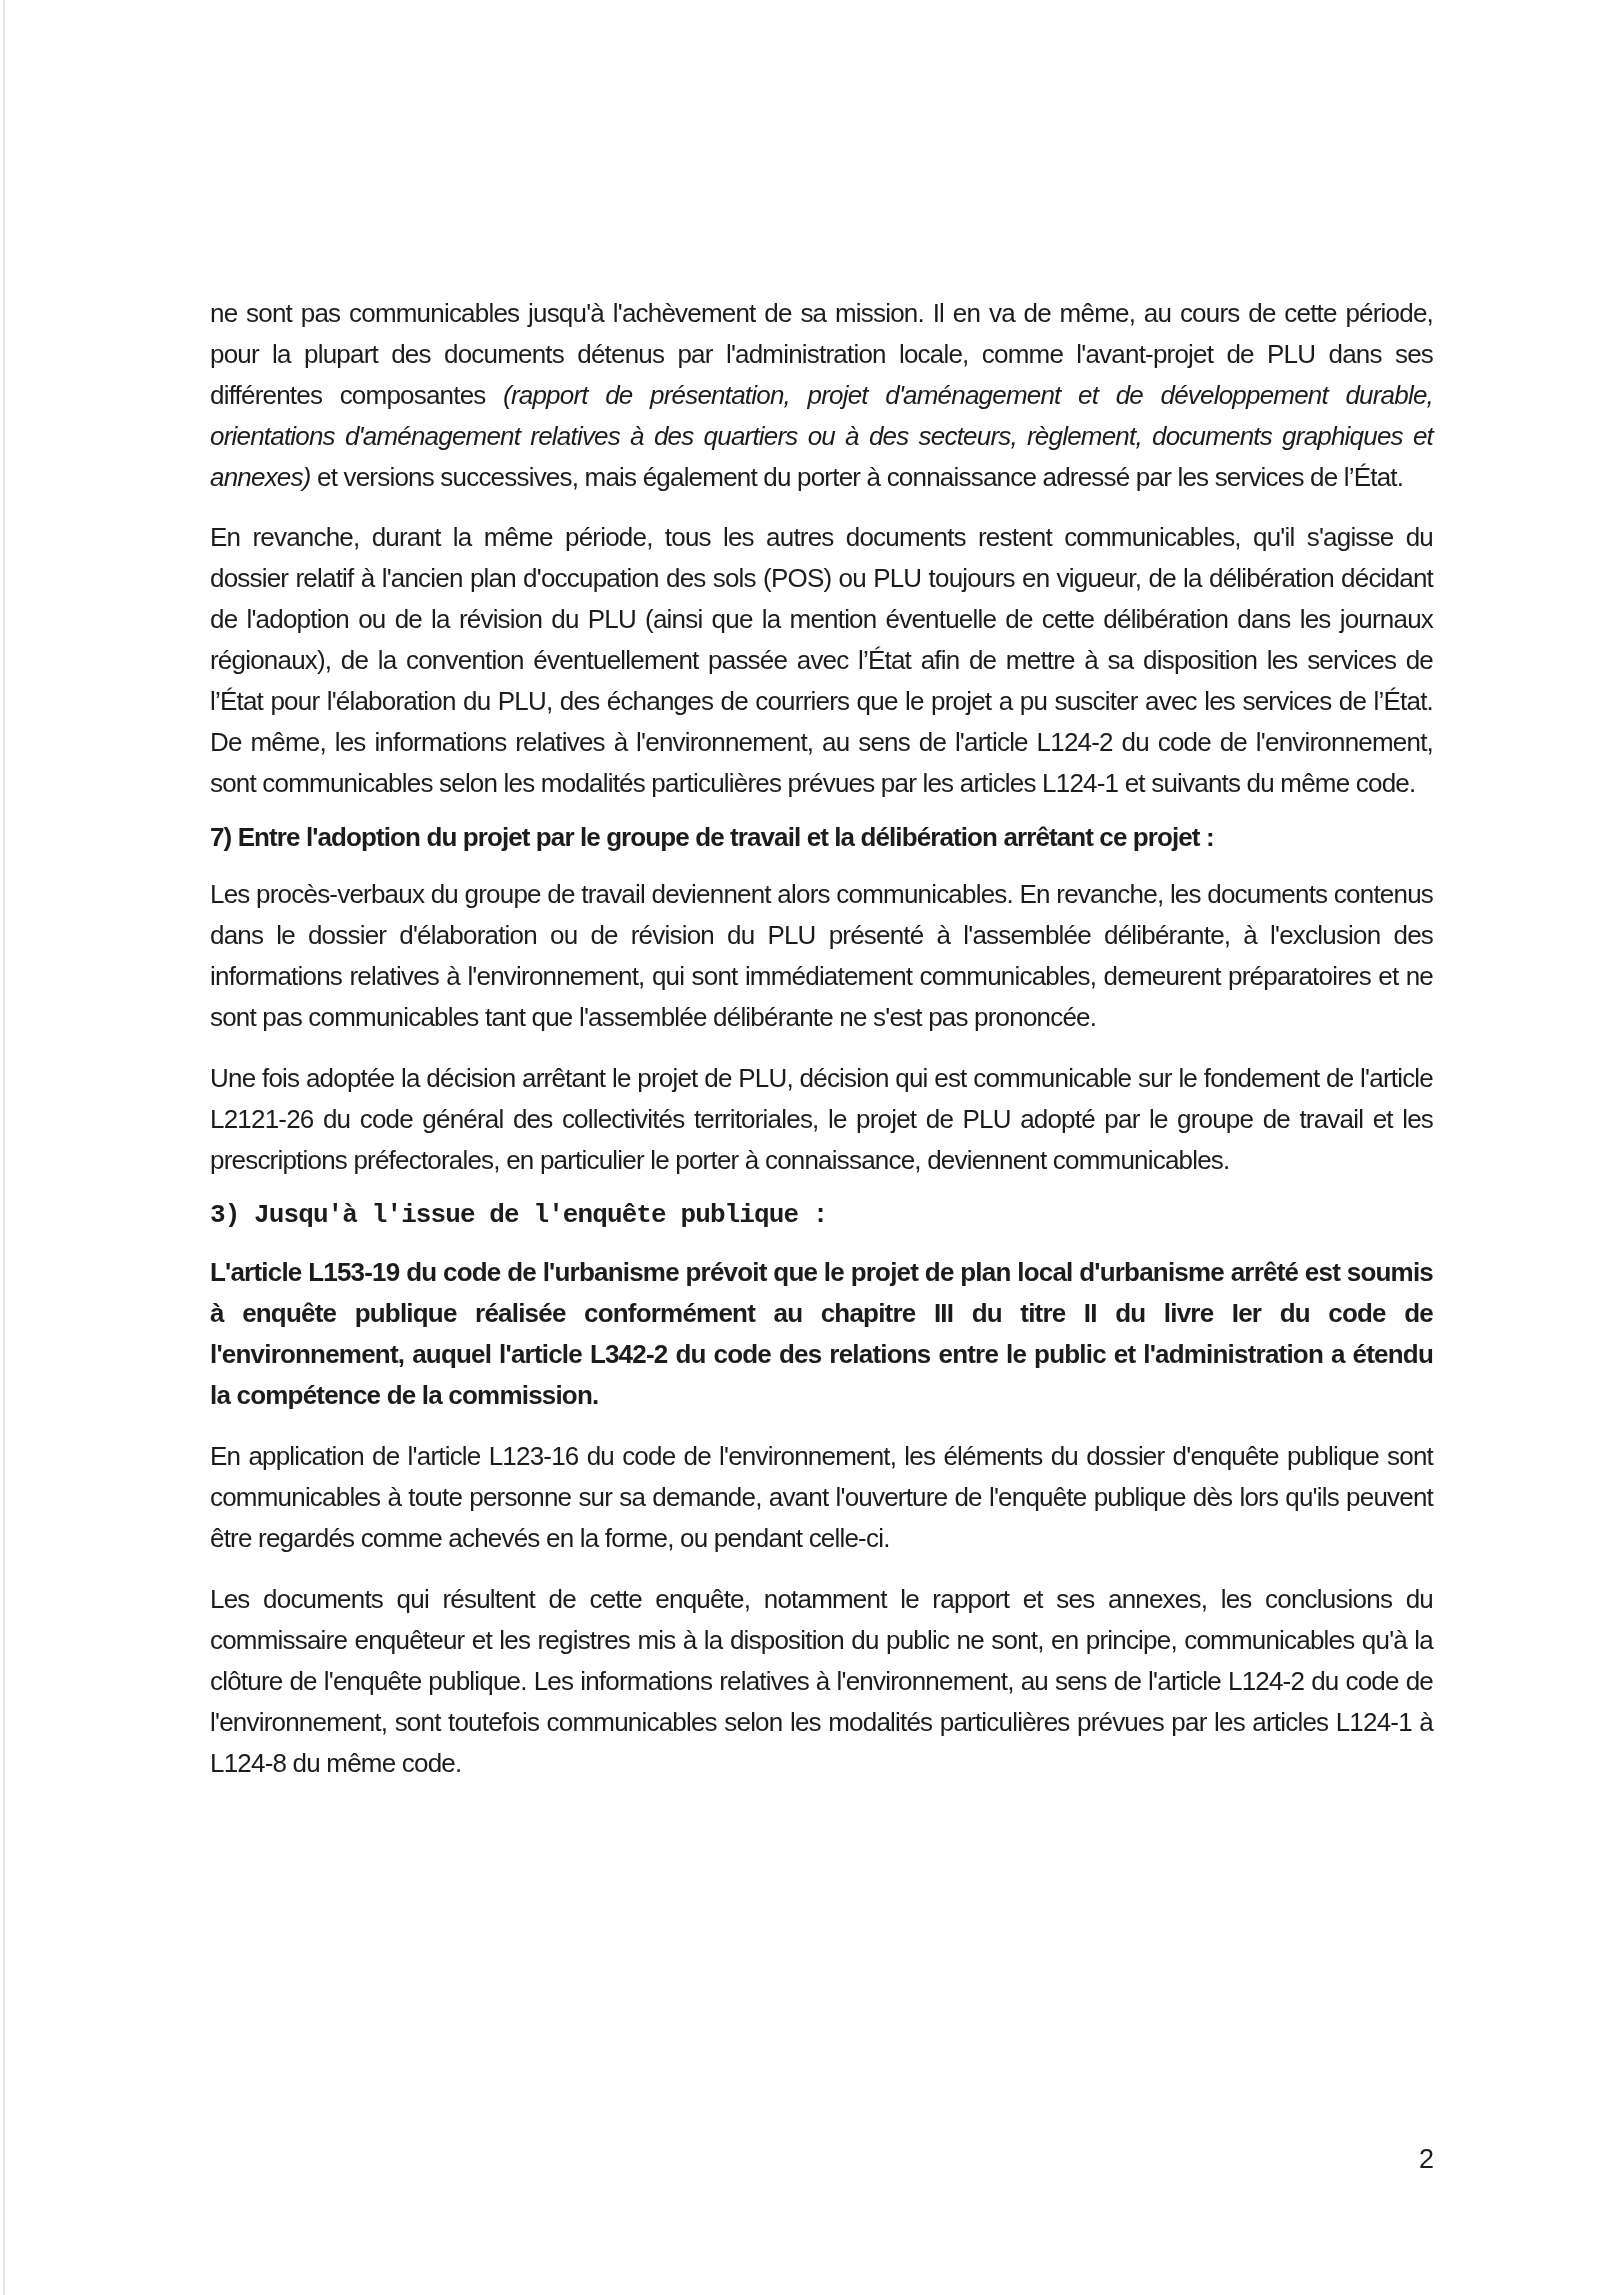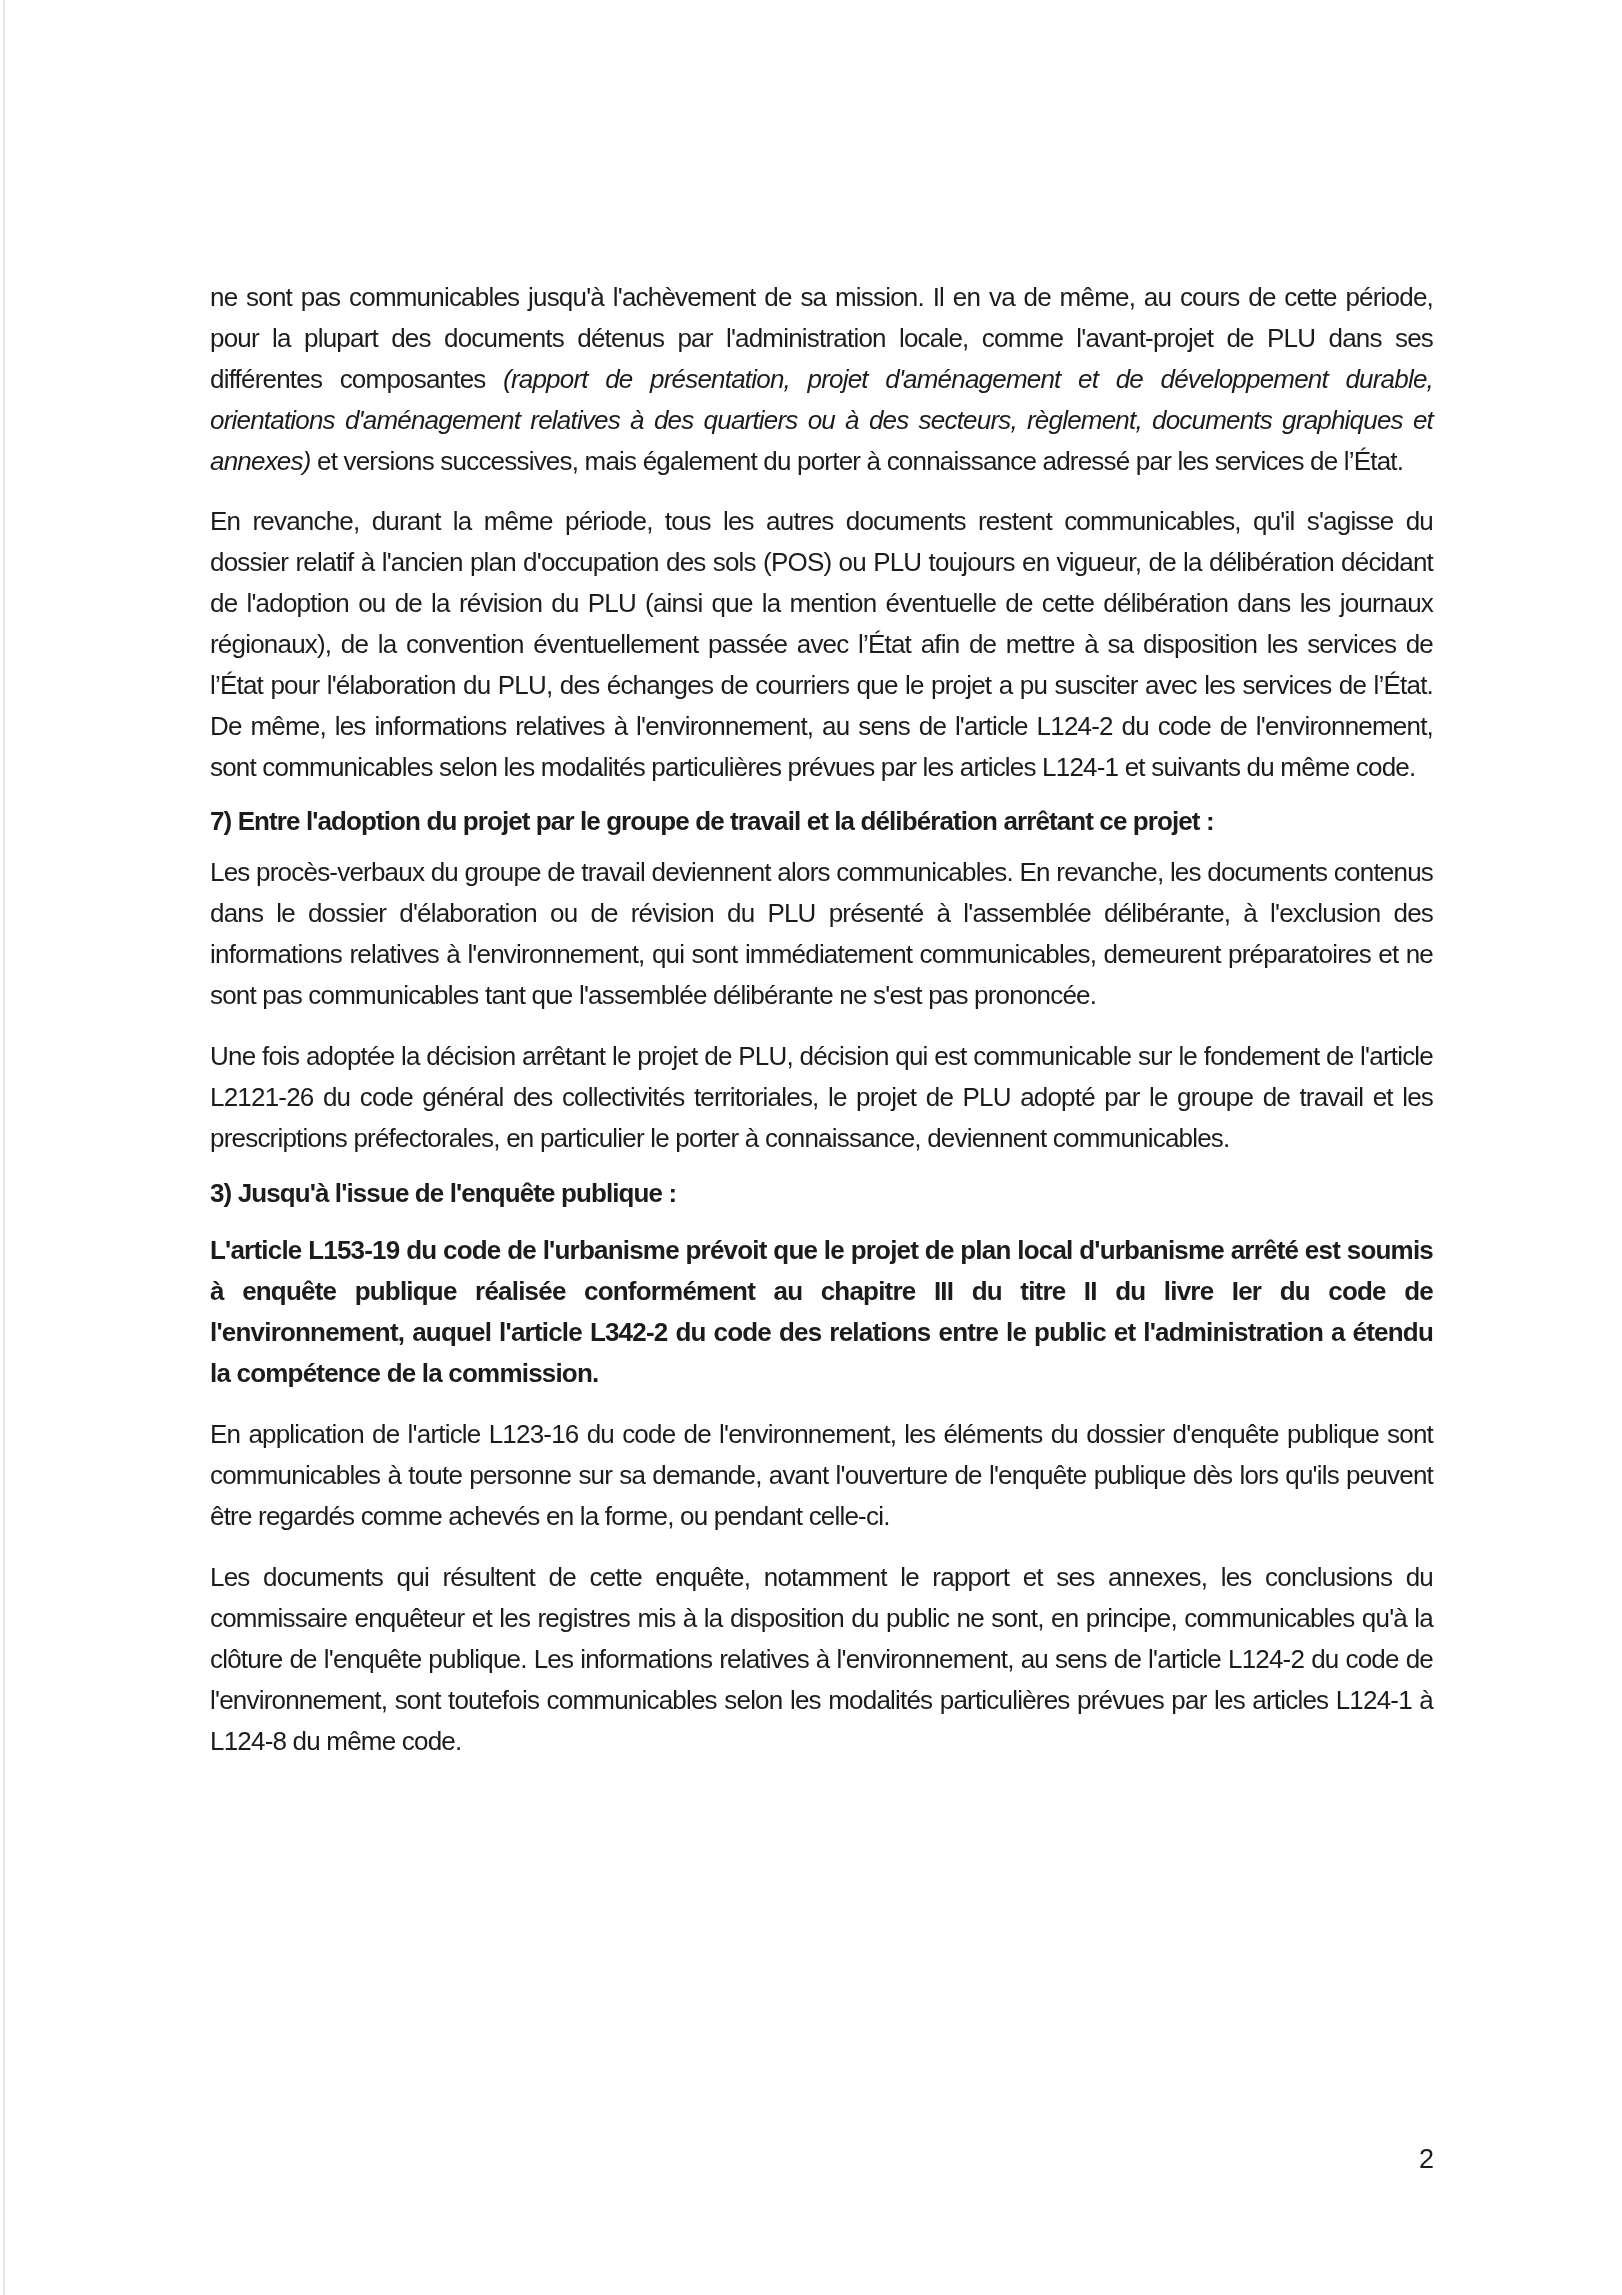--- a/index.html
+++ b/index.html
@@ -26,21 +26,21 @@
   .page {
     position: absolute;
     left: 210px;
     top: 277px;
     width: 1223px;
   }
   .para {
     font-size: 26px;
     line-height: 41px;
     text-align: justify;
-    margin: 0 0 17px 0;
+    margin: 16px 0 17px 0;
     letter-spacing: -0.8px;
     word-spacing: 0px;
   }
   .para .ital { font-style: italic; }
   .heading {
     font-size: 26px;
     line-height: 41px;
     font-weight: bold;
     margin: 0 0 13.5px 0;
     letter-spacing: -0.9px;
@@ -63,21 +63,21 @@
   <p class="para" style="margin-bottom:18.6px;"><span>ne sont pas communicables jusqu'à l'achèvement de sa mission. Il en va de même, au cours de cette période, pour la plupart des documents détenus par l'administration locale, comme l'avant-projet de PLU dans ses différentes composantes </span><span class="ital">(rapport de présentation, projet d'aménagement et de développement durable, orientations d'aménagement relatives à des quartiers ou à des secteurs, règlement, documents graphiques et annexes)</span><span> et versions successives, mais également du porter à connaissance adressé par les services de l’État.</span></p>
 
   <p class="para" style="margin-bottom:13.5px;">En revanche, durant la même période, tous les autres documents restent communicables, qu'il s'agisse du dossier relatif à l'ancien plan d'occupation des sols (POS) ou PLU toujours en vigueur, de la délibération décidant de l'adoption ou de la révision du PLU (ainsi que la mention éventuelle de cette délibération dans les journaux régionaux), de la convention éventuellement passée avec l’État afin de mettre à sa disposition les services de l’État pour l'élaboration du PLU, des échanges de courriers que le projet a pu susciter avec les services de l’État. De même, les informations relatives à l'environnement, au sens de l'article L124-2 du code de l'environnement, sont communicables selon les modalités particulières prévues par les articles L124-1 et suivants du même code.</p>
 
   <p class="heading" style="margin-bottom:10px;">7) Entre l'adoption du projet par le groupe de travail et la délibération arrêtant ce projet :</p>
 
   <p class="para" style="margin-bottom:20px;">Les procès-verbaux du groupe de travail deviennent alors communicables. En revanche, les documents contenus dans le dossier d'élaboration ou de révision du PLU présenté à l'assemblée délibérante, à l'exclusion des informations relatives à l'environnement, qui sont immédiatement communicables, demeurent préparatoires et ne sont pas communicables tant que l'assemblée délibérante ne s'est pas prononcée.</p>
 
   <p class="para" style="margin-bottom:13.5px;">Une fois adoptée la décision arrêtant le projet de PLU, décision qui est communicable sur le fondement de l'article L2121-26 du code général des collectivités territoriales, le projet de PLU adopté par le groupe de travail et les prescriptions préfectorales, en particulier le porter à connaissance, deviennent communicables.</p>
 
-  <p class="heading" style="margin-bottom:16px;">3) Jusqu'à l'issue de l'enquête publique :</p>
+  <p class="heading" style="margin-bottom:16px;font-family:Liberation Mono, monospace;">3) Jusqu'à l'issue de l'enquête publique :</p>
 
   <p class="para" style="margin-bottom:20px;font-weight:bold;">L'article L153-19 du code de l'urbanisme prévoit que le projet de plan local d'urbanisme arrêté est soumis à enquête publique réalisée conformément au chapitre III du titre II du livre Ier du code de l'environnement, auquel l'article L342-2 du code des relations entre le public et l'administration a étendu la compétence de la commission.</p>
 
   <p class="para" style="margin-bottom:20px;">En application de l'article L123-16 du code de l'environnement, les éléments du dossier d'enquête publique sont communicables à toute personne sur sa demande, avant l'ouverture de l'enquête publique dès lors qu'ils peuvent être regardés comme achevés en la forme, ou pendant celle-ci.</p>
 
   <p class="para">Les documents qui résultent de cette enquête, notamment le rapport et ses annexes, les conclusions du commissaire enquêteur et les registres mis à la disposition du public ne sont, en principe, communicables qu'à la clôture de l'enquête publique. Les informations relatives à l'environnement, au sens de l'article L124-2 du code de l'environnement, sont toutefois communicables selon les modalités particulières prévues par les articles L124-1 à L124-8 du même code.</p>
 
 </div>
 
 <div class="page-number">2</div>

